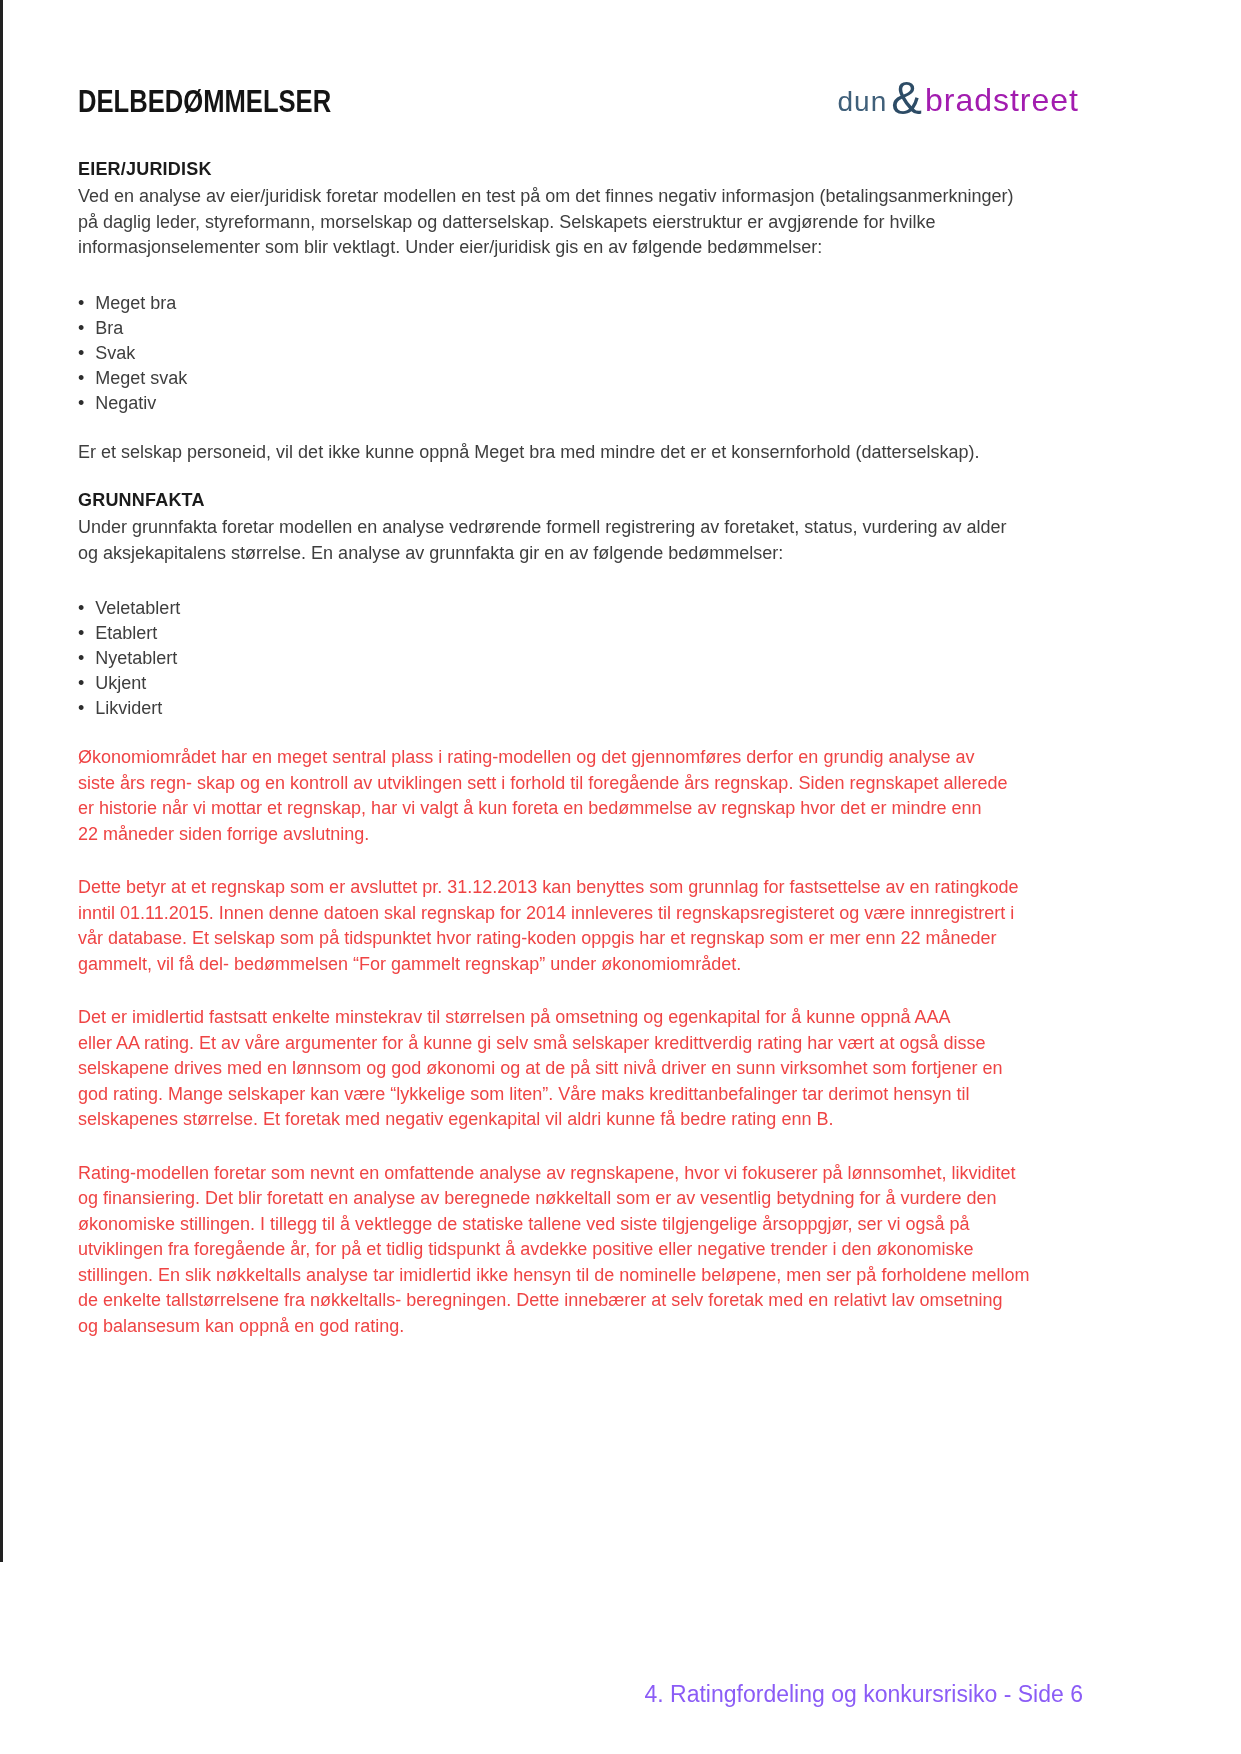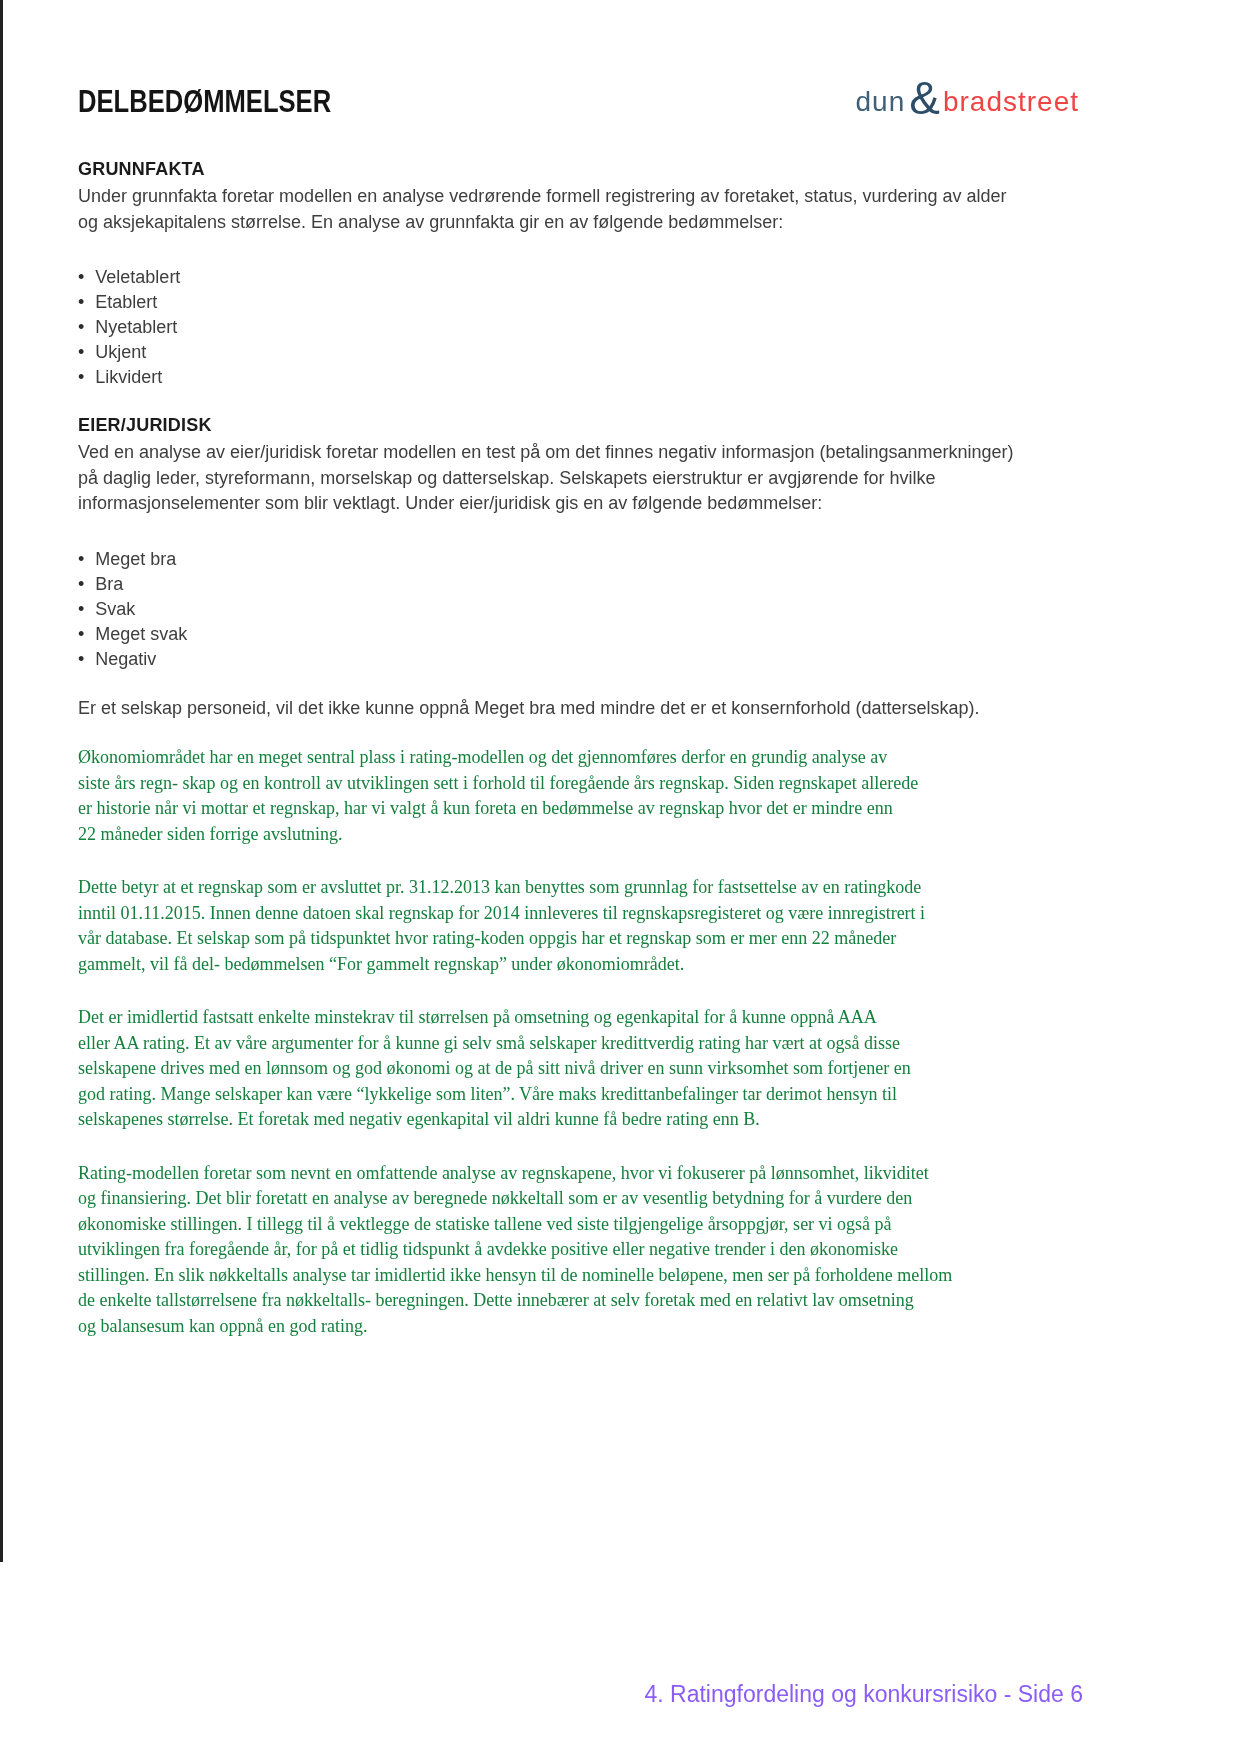--- a/index.html
+++ b/index.html
@@ -46,23 +46,23 @@
     color: #40607a;
   }
   .logo-amp {
     font-size: 46px;
     color: #2d4c66;
     margin: 0 3px 0 4px;
     position: relative;
     top: 3px;
   }
   .logo-brad {
-    font-size: 28px;
+    font-size: 32px;
     letter-spacing: 1px;
-    color: #ef4444;
+    color: #a21caf;
   }
   
   .content {
     position: absolute;
     left: 78px;
     top: 0;
     width: 1030px;
     padding-top: 84px;
   }
   .doc-title {
@@ -109,24 +109,23 @@
   .note-par {
     font-size: 18px;
     line-height: 25.5px;
     color: #3e3e3e;
     margin: 0 0 24px 0;
     white-space: pre-line;
   }
   .okon-par {
     font-size: 18px;
     line-height: 25.5px;
-    color: #15803d;
+    color: #ef4444;
     margin: 0 0 28px 0;
     white-space: pre-line;
-    font-family: Liberation Serif, serif;
   }
   .footer {
     position: absolute;
     right: 158px;
     bottom: 46px;
     font-size: 23px;
     color: #8b5cf6;
     white-space: nowrap;
     text-align: right;
   }
@@ -140,47 +139,47 @@
 
   <div class="logo">
     <span class="logo-dun">dun</span>
     <span class="logo-amp">&amp;</span>
     <span class="logo-brad">bradstreet</span>
   </div>
 
   <div class="content">
 
     <h1 class="doc-title">DELBEDØMMELSER</h1>
-
-    <section>
-      <h2 class="sec-heading">GRUNNFAKTA</h2>
-      <p class="body-par">Under grunnfakta foretar modellen en analyse vedrørende formell registrering av foretaket, status, vurdering av alder
-og aksjekapitalens størrelse. En analyse av grunnfakta gir en av følgende bedømmelser:</p>
-      <ul class="bullet-list">
-        <li>Veletablert</li>
-        <li>Etablert</li>
-        <li>Nyetablert</li>
-        <li>Ukjent</li>
-        <li>Likvidert</li>
-      </ul>
-    </section>
 
     <section>
       <h2 class="sec-heading">EIER/JURIDISK</h2>
       <p class="body-par">Ved en analyse av eier/juridisk foretar modellen en test på om det finnes negativ informasjon (betalingsanmerkninger)
 på daglig leder, styreformann, morselskap og datterselskap. Selskapets eierstruktur er avgjørende for hvilke
 informasjonselementer som blir vektlagt. Under eier/juridisk gis en av følgende bedømmelser:</p>
       <ul class="bullet-list">
         <li>Meget bra</li>
         <li>Bra</li>
         <li>Svak</li>
         <li>Meget svak</li>
         <li>Negativ</li>
       </ul>
       <p class="note-par">Er et selskap personeid, vil det ikke kunne oppnå Meget bra med mindre det er et konsernforhold (datterselskap).</p>
+    </section>
+
+    <section>
+      <h2 class="sec-heading">GRUNNFAKTA</h2>
+      <p class="body-par">Under grunnfakta foretar modellen en analyse vedrørende formell registrering av foretaket, status, vurdering av alder
+og aksjekapitalens størrelse. En analyse av grunnfakta gir en av følgende bedømmelser:</p>
+      <ul class="bullet-list">
+        <li>Veletablert</li>
+        <li>Etablert</li>
+        <li>Nyetablert</li>
+        <li>Ukjent</li>
+        <li>Likvidert</li>
+      </ul>
     </section>
 
     <section>
       <p class="okon-par">Økonomiområdet har en meget sentral plass i rating-modellen og det gjennomføres derfor en grundig analyse av
 siste års regn- skap og en kontroll av utviklingen sett i forhold til foregående års regnskap. Siden regnskapet allerede
 er historie når vi mottar et regnskap, har vi valgt å kun foreta en bedømmelse av regnskap hvor det er mindre enn
 22 måneder siden forrige avslutning.</p>
       <p class="okon-par">Dette betyr at et regnskap som er avsluttet pr. 31.12.2013 kan benyttes som grunnlag for fastsettelse av en ratingkode
 inntil 01.11.2015. Innen denne datoen skal regnskap for 2014 innleveres til regnskapsregisteret og være innregistrert i
 vår database. Et selskap som på tidspunktet hvor rating-koden oppgis har et regnskap som er mer enn 22 måneder

